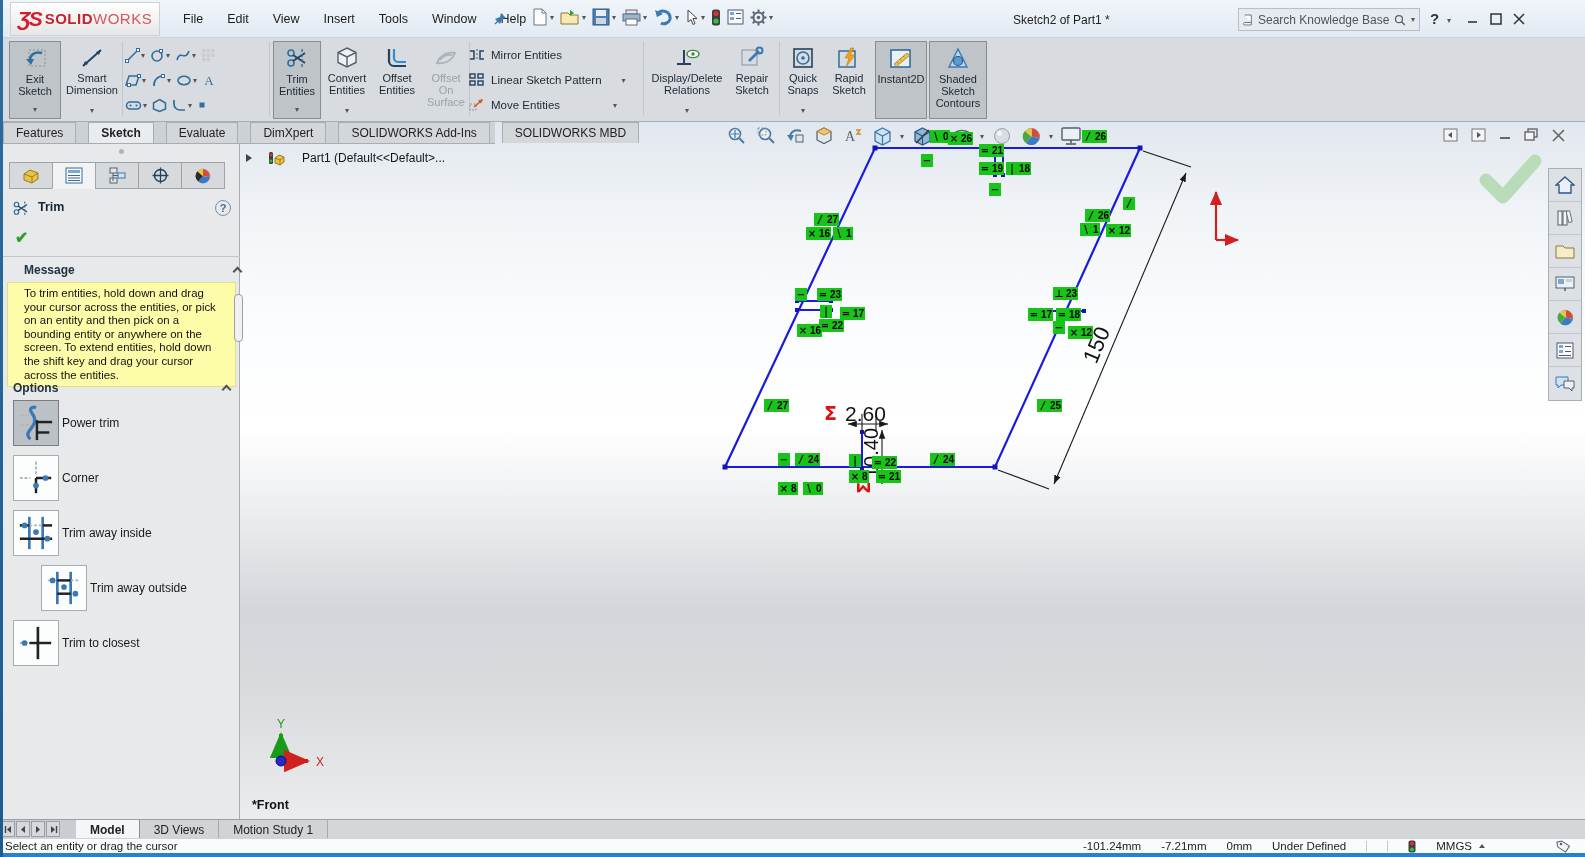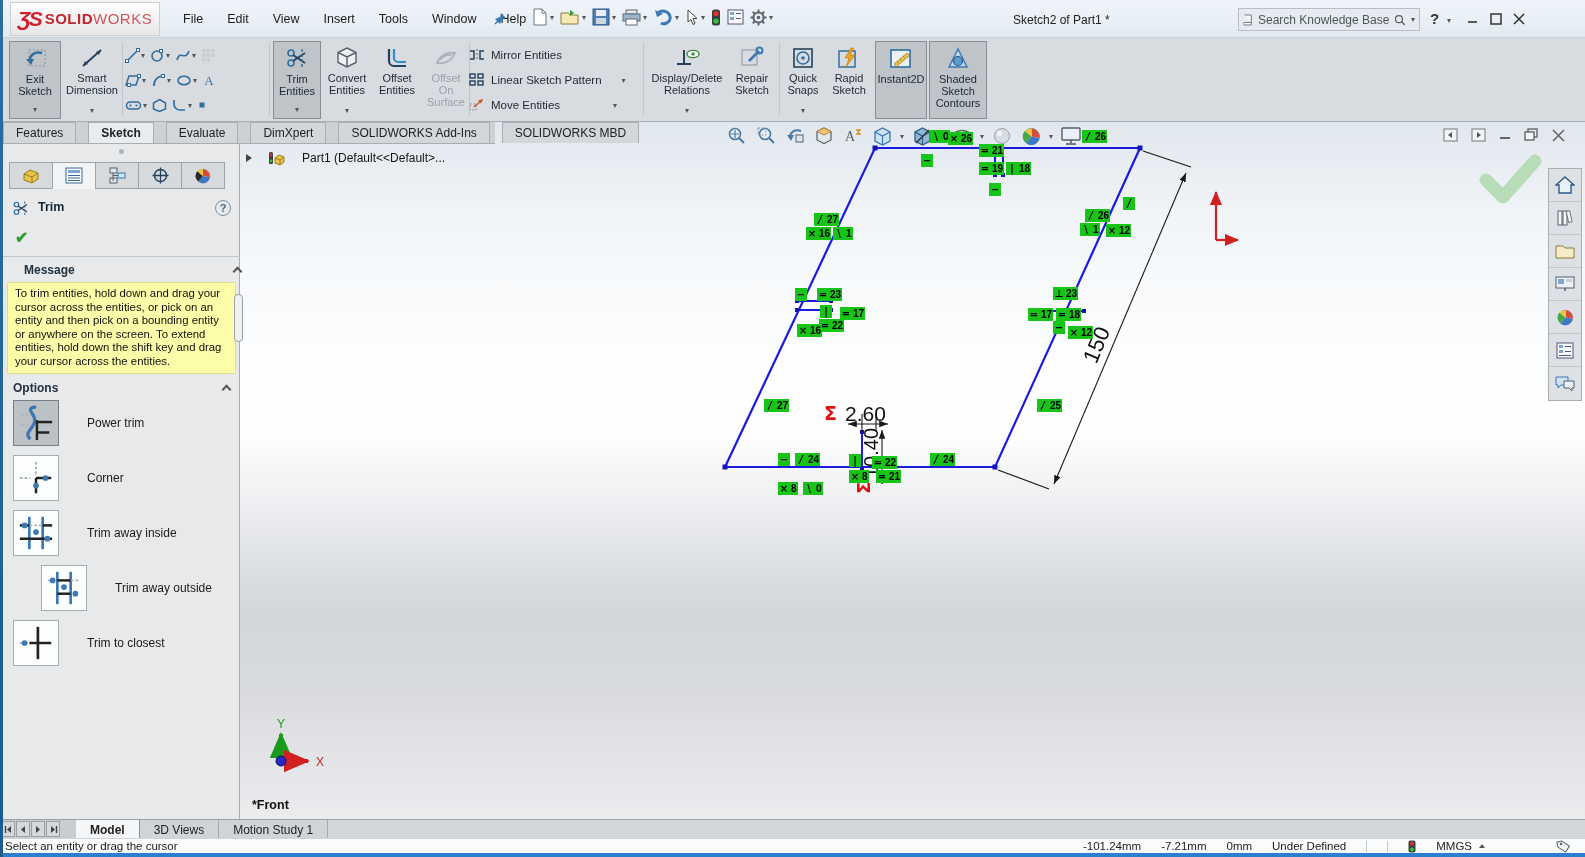--- a/index.html
+++ b/index.html
@@ -64,22 +64,22 @@
   #pm-title{font-size:12.5px;font-weight:bold;color:#152635;}
   #pm-help{margin-left:auto;width:16px;height:16px;border:1.5px solid #7a92a8;border-radius:50%;
     font-size:11px;color:#4a6a88;display:flex;align-items:center;justify-content:center;font-weight:bold;}
   #pm-ok{position:absolute;left:12px;top:84px;color:#2e9e2e;font-size:16px;font-weight:bold;}
   .pm-div{position:absolute;left:0;width:237px;height:1px;background:#c3c7cb;}
   .pm-sec-head{position:absolute;left:0;width:237px;height:20px;display:flex;align-items:center;
     padding:0 10px;font-size:12px;font-weight:bold;color:#22323f;}
   .chev{margin-left:auto;width:7px;height:7px;border-left:2px solid #555;border-top:2px solid #555;
     transform:rotate(45deg);margin-top:3px;}
   #pm-msg{position:absolute;left:4px;top:138px;width:229px;background:#fdfda9;border:1px solid #e0e08c;
-    padding:4px 7px;font-size:11.4px;line-height:13.6px;color:#101010;}
-  .opt-row{position:absolute;left:10px;display:flex;align-items:center;gap:28px;}
+    padding:4px 16px;font-size:11.4px;line-height:13.6px;color:#101010;}
+  .opt-row{position:absolute;left:10px;display:flex;align-items:center;gap:3px;}
   .opt-btn{width:46px;height:46px;background:#fcfdfd;border:1px solid #a8adb2;
     display:flex;align-items:center;justify-content:center;}
   .opt-btn.selected{background:#bcc1c6;border:1px solid #777e85;}
   .opt-label{font-size:12px;color:#1a1a1a;}
   #pm-splitter{position:absolute;left:234px;top:294px;width:9px;height:48px;background:#f0f1f2;
     border:1px solid #9aa0a5;border-radius:4px;z-index:8;}
 
   
   #viewport{position:absolute;left:240px;top:122px;width:1345px;height:697px;z-index:1;
     background:linear-gradient(180deg,#e1e7ee 0%,#f2f5f8 14%,#fcfdfe 32%,#ffffff 44%,

